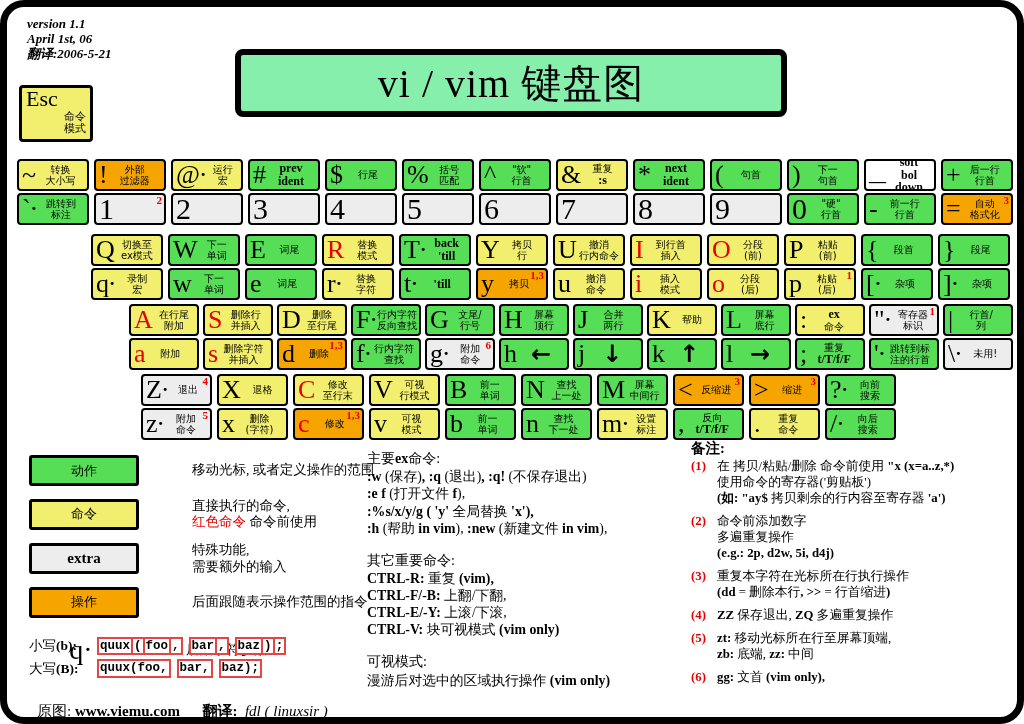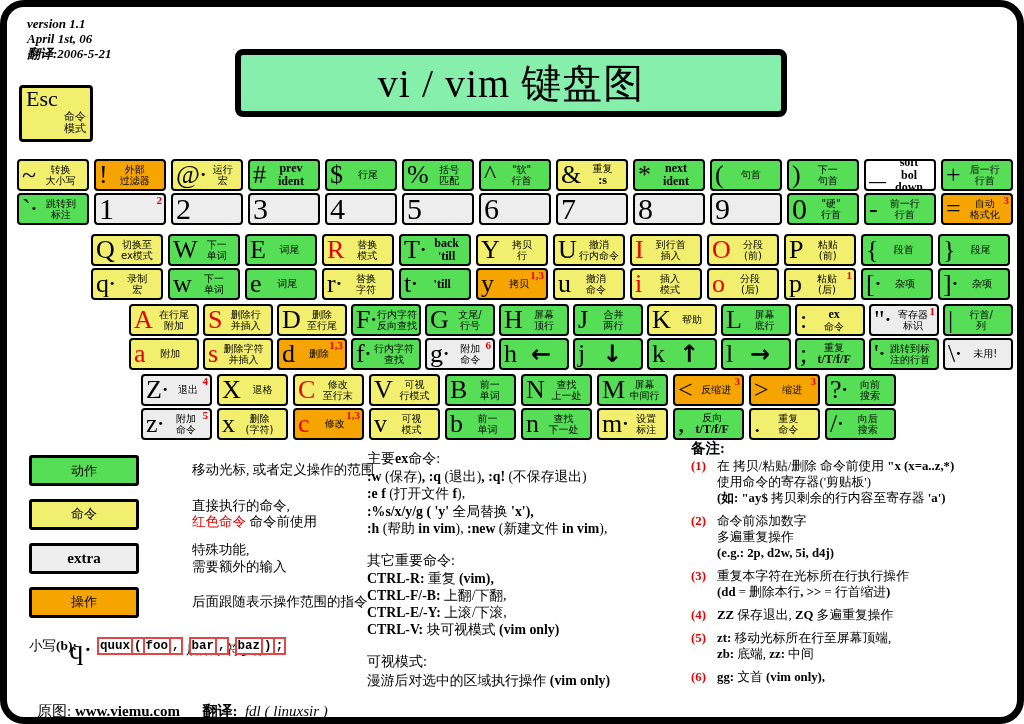--- a/index.html
+++ b/index.html
@@ -860,20 +860,28 @@
         <span class="seg">foo</span>
         <span class="seg">,</span>
         <span class="seg-sp"></span>
         <span class="seg">bar</span>
         <span class="seg">,</span>
         <span class="seg-sp"></span>
         <span class="seg">baz</span>
         <span class="seg">)</span>
         <span class="seg">;</span>
       </div>
+      <div class="web-row">
+        <span class="web-label"><span class="r-n">大写</span><span class="r-b">(B):</span></span>
+        <span class="seg">quux(foo,</span>
+        <span class="seg-sp"></span>
+        <span class="seg">bar,</span>
+        <span class="seg-sp"></span>
+        <span class="seg">baz);</span>
+      </div>
     </div>
 
   <div class="excol" id="excol">
       <div class="ex-block">
         <div class="ex-head"><span class="r-n">主要</span><span class="r-b">ex</span><span class="r-n">命令:</span></div>
         <div class="ex-line"><span class="r-b">:w </span><span class="r-n">(保存)</span><span class="r-b">, :q </span><span class="r-n">(退出)</span><span class="r-b">, :q! </span><span class="r-n">(不保存退出)</span></div>
         <div class="ex-line"><span class="r-b">:e f </span><span class="r-n">(打开文件 </span><span class="r-b">f</span><span class="r-n">),</span></div>
         <div class="ex-line"><span class="r-b">:%s/x/y/g (</span><span class="r-n"> </span><span class="r-b">'y' </span><span class="r-n">全局替换 </span><span class="r-b">'x'),</span></div>
         <div class="ex-line"><span class="r-b">:h </span><span class="r-n">(帮助 </span><span class="r-b">in vim</span><span class="r-n">), </span><span class="r-b">:new </span><span class="r-n">(新建文件 </span><span class="r-b">in vim</span><span class="r-n">),</span></div>
       </div>

